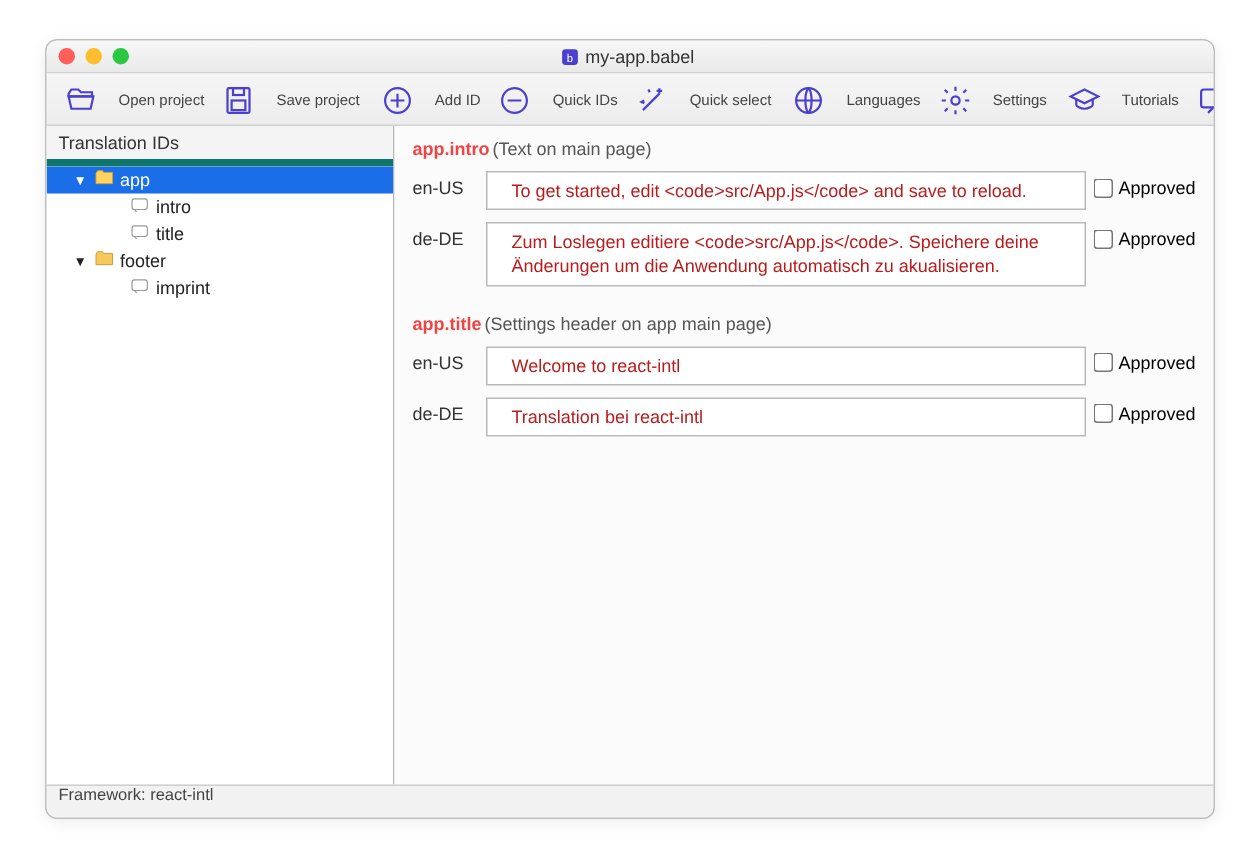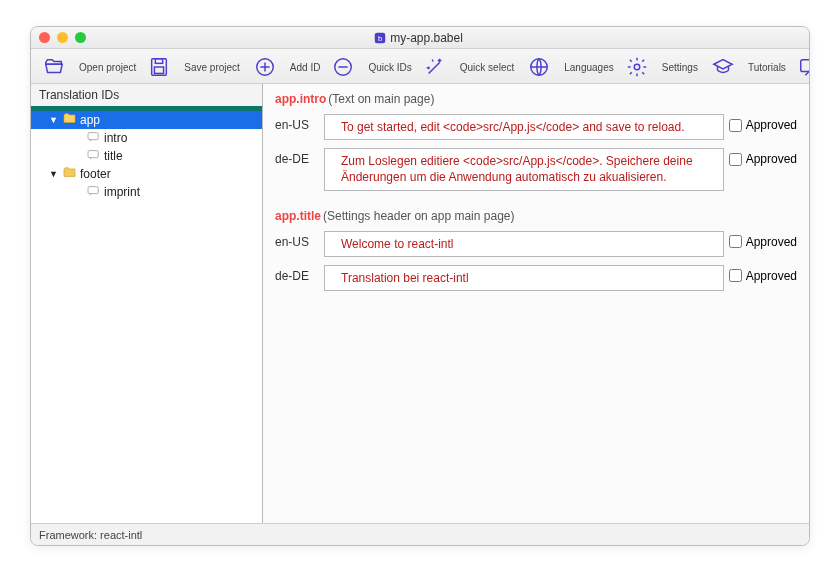--- a/index.html
+++ b/index.html
@@ -104,21 +104,21 @@
   font-family: inherit;
   color: #b91c1c;
 }
 .row2 .appr { display: flex; align-items: center; gap: 4px; padding-top: 4px; }
 .row2 .appr input { width: 13px; height: 13px; }
 .statusbar {
   height: 22px;
   border-top: 1px solid #cfcfcf;
   background: #f2f2f2;
   display: flex;
-  align-items: center;
+  align-items: flex-start;
   padding: 0 8px;
   font-size: 11px;
   color: #444;
 }
 </style>
 </head>
 <body>
 
 <div class="window">
   <div class="titlebar">

